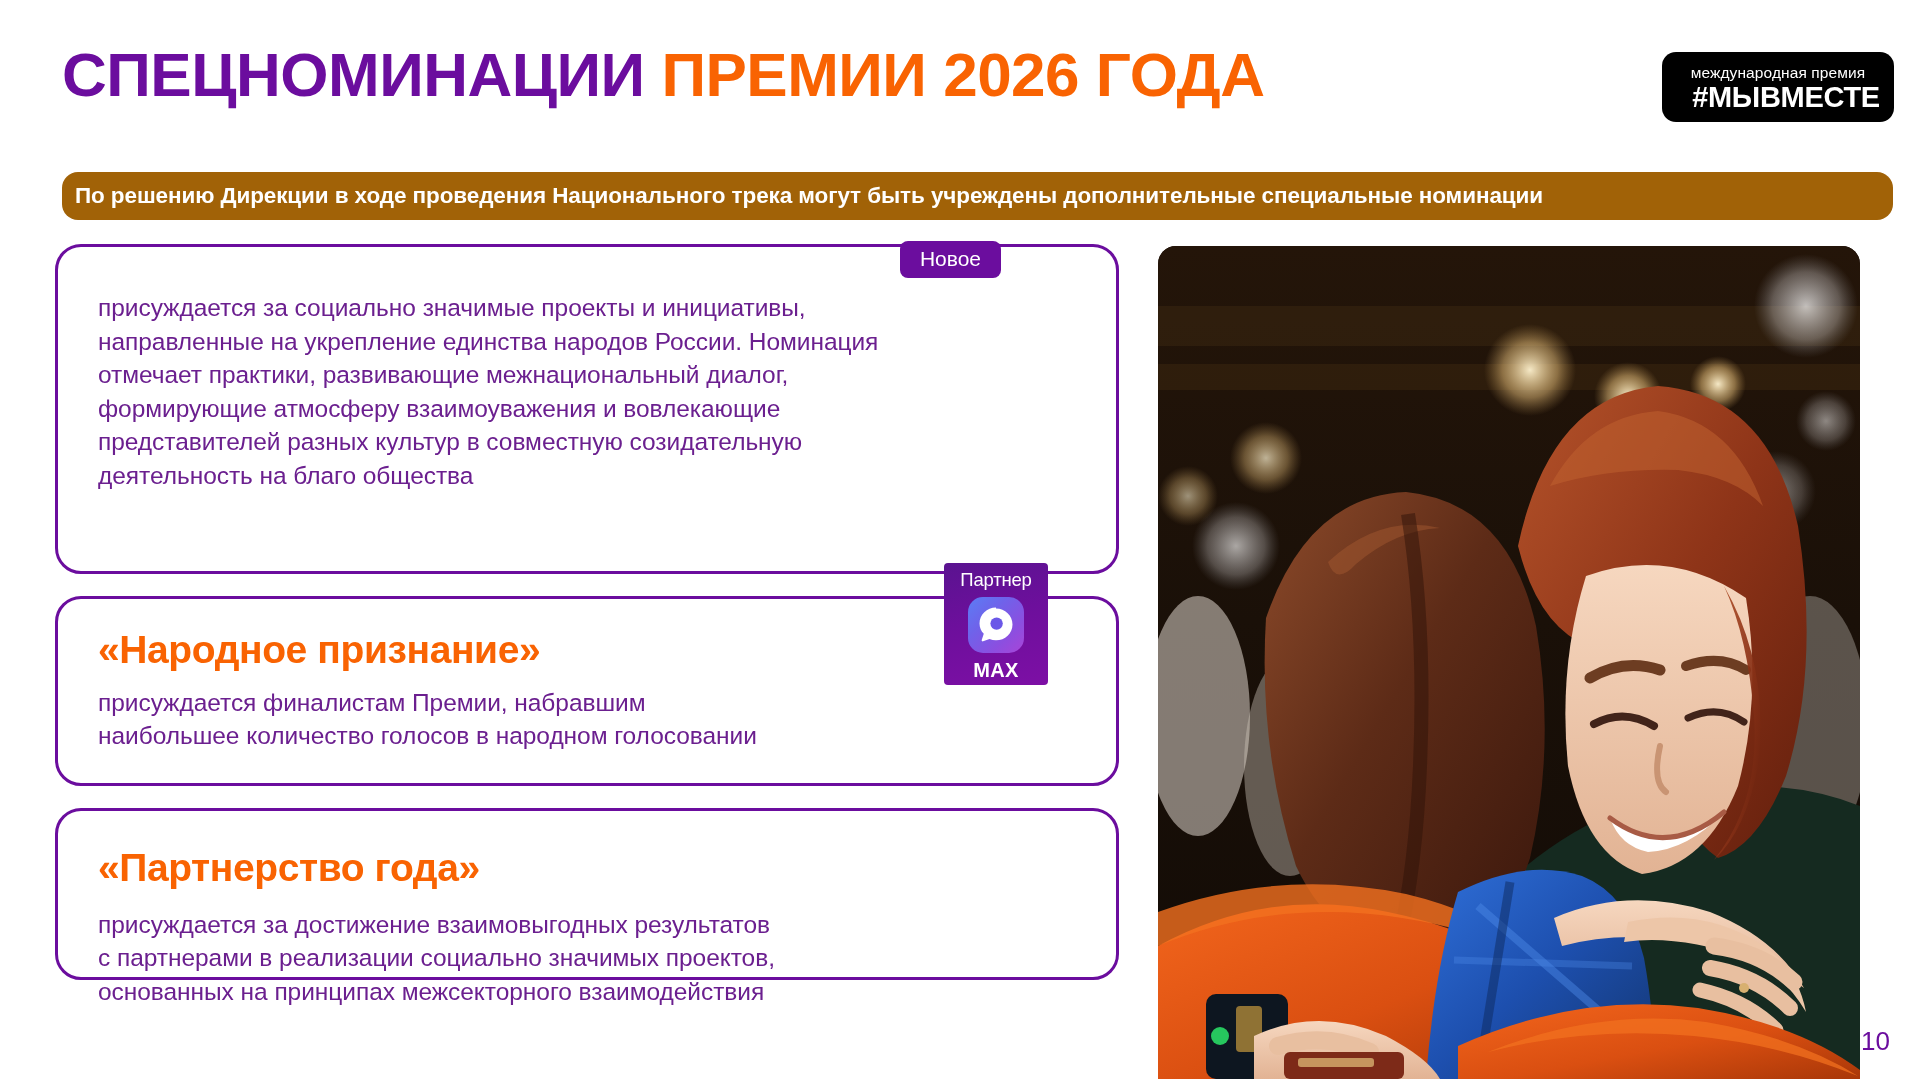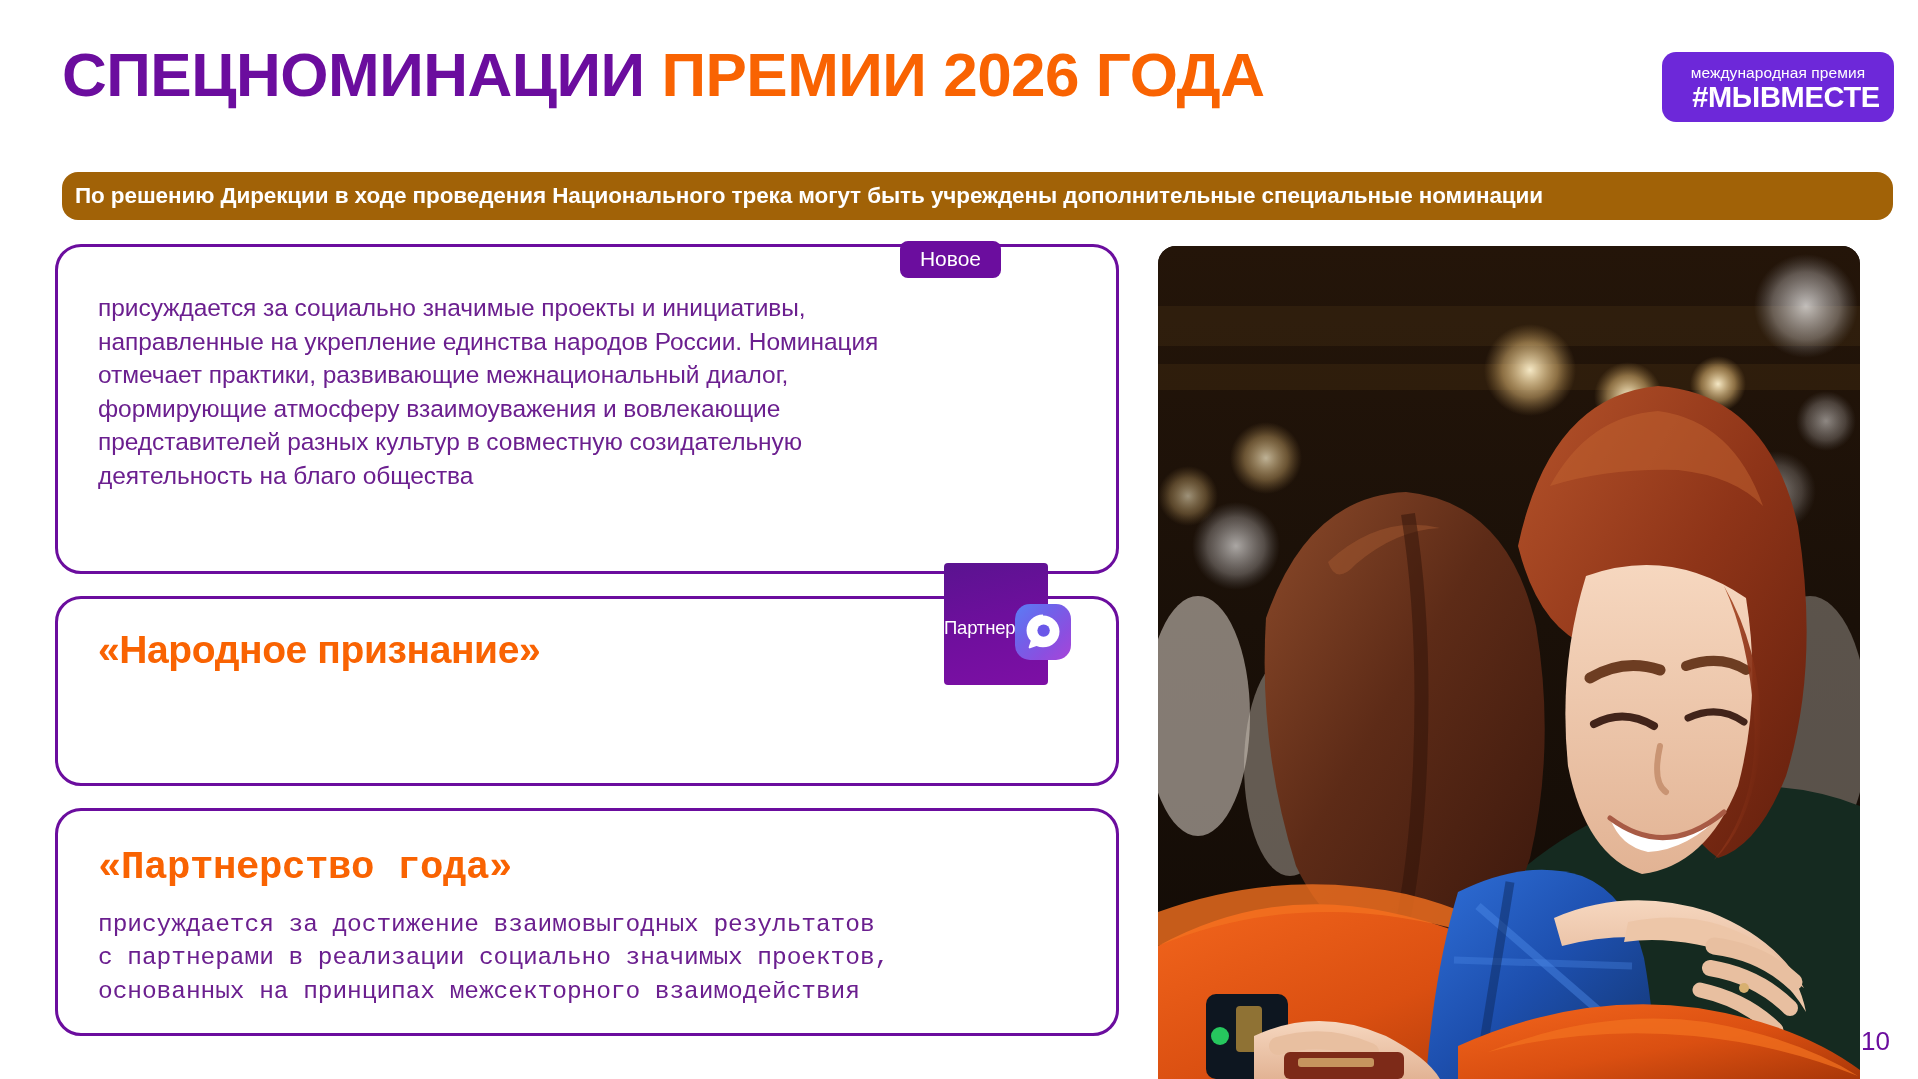--- a/index.html
+++ b/index.html
@@ -33,21 +33,21 @@
   .title-part-purple { color: #6b0d9e; }
   .title-part-orange { color: #f96302; }
 
   
   .brand-logo {
     position: absolute;
     right: 24px;
     top: 52px;
     width: 232px;
     height: 70px;
-    background: #6d28d9;
+    background: #000000;
     border-radius: 14px;
     display: flex;
     flex-direction: column;
     align-items: center;
     justify-content: center;
     padding-top: 2px;
   }
   .brand-logo-top {
     color: #ffffff;
     font-size: 15.5px;
@@ -97,21 +97,21 @@
   .card {
     position: relative;
     border: 3px solid #6b0d9e;
     border-radius: 26px;
     background: #ffffff;
     margin-bottom: 22px;
   }
 
   .card-1 { height: 330px; padding: 44px 40px 0 40px; }
   .card-2 { height: 190px; padding: 30px 40px 0 40px; }
-  .card-3 { height: 228px; padding: 36px 40px 0 40px; font-family: Liberation Mono, monospace; }
+  .card-3 { height: 172px; padding: 36px 40px 0 40px; }
 
   .card-title {
     color: #f96302;
     font-size: 39px;
     font-weight: bold;
     letter-spacing: -0.4px;
     line-height: 1.1;
     white-space: nowrap;
   }
   .card-1 .card-title { margin-bottom: 22px; }
@@ -149,21 +149,21 @@
   
   .badge-partner {
     position: absolute;
     right: 68px;
     top: -36px;
     width: 104px;
     height: 122px;
     background: linear-gradient(165deg, #5a1390 0%, #6d0f9c 45%, #7d0fa5 100%);
     border-radius: 4px;
     display: flex;
-    flex-direction: row;
+    flex-direction: column;
     align-items: center;
     justify-content: flex-start;
     padding-top: 8px;
     z-index: 5;
   }
   .badge-partner-label {
     color: #ffffff;
     font-size: 18.5px;
     font-weight: normal;
     line-height: 1;
@@ -250,20 +250,24 @@
         <span class="badge-partner-label">Партнер</span>
         <span class="max-mark">
           <svg viewBox="0 0 56 56" width="56" height="56" aria-hidden="true">
             <path d="M28 11.5c9.1 0 16.5 7.1 16.5 15.9 0 8.8-7.4 15.9-16.5 15.9-2.3 0-4.5-0.45-6.5-1.28l-6.4 2.3c-0.85 0.3-1.65-0.5-1.38-1.35l2.05-6.2c-2.6-2.75-4.25-6.4-4.25-10.37 0-8.8 7.38-15.9 16.48-15.9z" fill="#ffffff"></path>
             <circle cx="28.6" cy="26.6" r="6.2" fill="#6a57e8"></circle>
           </svg>
         </span>
         <span class="badge-partner-name">MAX</span>
       </div>
       <div class="card-title">«Народное признание»</div>
+      <div class="card-body">
+        <span class="ln">присуждается финалистам Премии, набравшим</span>
+        <span class="ln">наибольшее количество голосов в народном голосовании</span>
+      </div>
     </div>
 
     <div class="card card-3">
       <div class="card-title">«Партнерство года»</div>
       <div class="card-body">
         <span class="ln">присуждается за достижение взаимовыгодных результатов</span>
         <span class="ln">с партнерами в реализации социально значимых проектов,</span>
         <span class="ln">основанных на принципах межсекторного взаимодействия</span>
       </div>
     </div>

